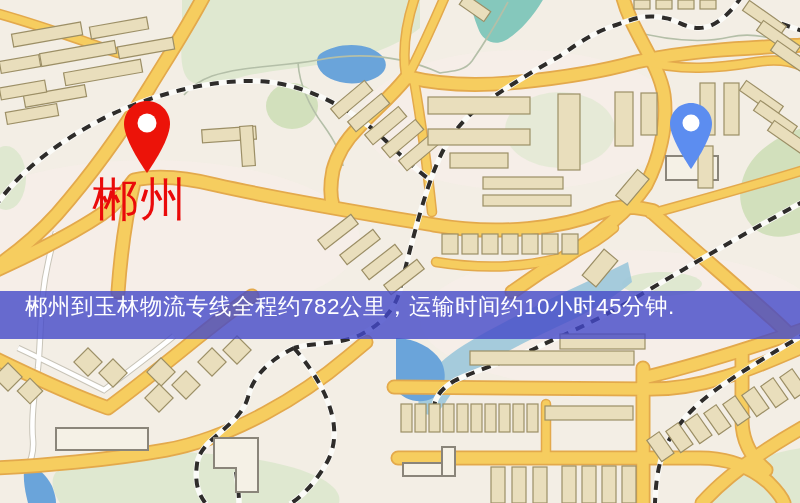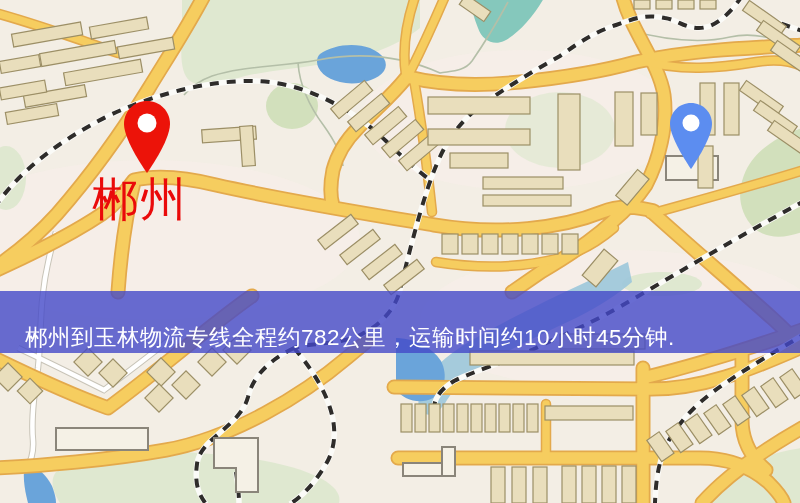--- a/index.html
+++ b/index.html
@@ -27,23 +27,23 @@
   .bd2{fill:#f5f1e6;stroke:#8a857a;stroke-width:2;}
 
   
   .marker{position:absolute;}
   .city-label{position:absolute;font-family:"Liberation Serif", serif;font-weight:400;
               white-space:nowrap;line-height:1;}
   #origin-label{left:92px;top:177px;font-size:46px;letter-spacing:2px;color:var(--origin-label,#ea0a0a);font-family:Liberation Serif, serif;}
   #dest-label{left:645px;top:180px;font-size:47px;letter-spacing:9px;color:var(--destination-label,#2336d8);}
 
   
-  #banner{position:absolute;left:0;top:291px;width:800px;height:62px;
+  #banner{position:absolute;left:0;top:291px;width:800px;height:48px;
           background:var(--banner-bg,rgba(67,72,200,0.8));
-          display:flex;align-items:flex-end;box-sizing:border-box;padding-left:25px;}
+          display:flex;align-items:flex-start;box-sizing:border-box;padding-left:25px;}
   #banner .txt{color:var(--banner-text,#ffffff);font-size:22.5px;letter-spacing:.5px;}
 </style>
 </head>
 <body>
 
 <div id="stage">
 
   <svg id="map-svg" width="800" height="503" viewBox="0 0 800 503" aria-hidden="true">
 
     <rect x="0" y="0" width="800" height="503" fill="#f3eee5"></rect>

